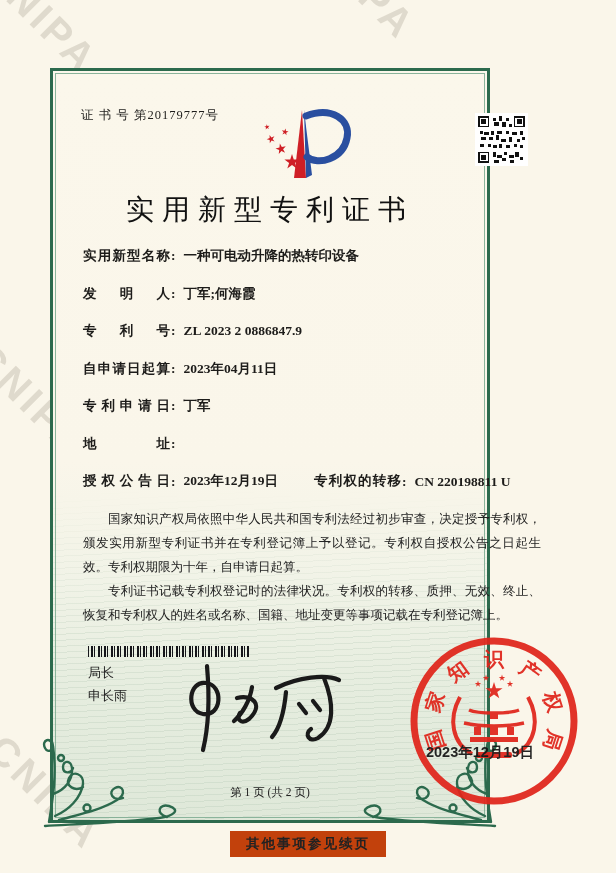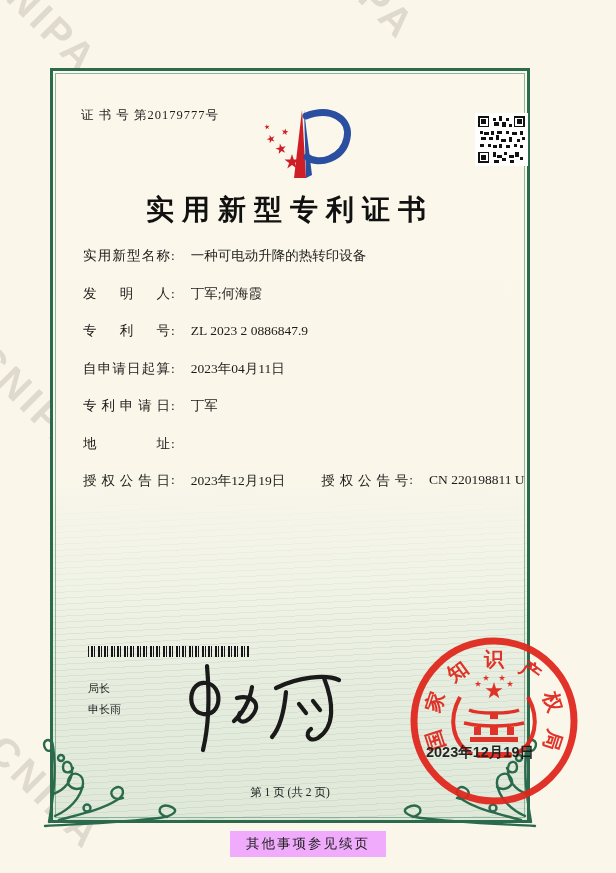--- a/index.html
+++ b/index.html
@@ -17,21 +17,21 @@
     color:rgba(168,160,142,0.32); transform:rotate(45deg); white-space:nowrap;
     pointer-events:none; z-index:1;
   }
   .wm1{left:-30px; top:-6px;}  .wm2{left:288px; top:-40px;}
   .wm3{left:158px; top:110px;} .wm4{left:370px; top:236px;}
   .wm5{left:-40px; top:378px;} .wm6{left:142px; top:514px;}
   .wm7{left:346px; top:662px;} .wm8{left:-26px; top:770px;}
 
   
   .frame {
-    position:absolute; left:50px; top:68px; width:480px; height:755px;
+    position:absolute; left:50px; top:68px; width:440px; height:755px;
     border:3px solid #2c6a4d; z-index:2;
     background:linear-gradient(180deg,#fbf7eb 0%,#faf6ea 52%,#f1f3e7 68%,#e6eddf 82%,#dfe8d9 100%);
   }
   .frame::before {
     content:""; position:absolute; inset:2px; border:1px solid #8ab49b; pointer-events:none;
   }
   .waves {
     position:absolute; left:0; right:0; bottom:0; height:330px;
     background:repeating-linear-gradient(177deg, rgba(125,160,135,0.14) 0 1px, rgba(0,0,0,0) 1px 6px);
     -webkit-mask-image:linear-gradient(180deg, transparent 0, #000 45%);
@@ -44,64 +44,64 @@
   .fl-left  { left:-14px; }
   .fl-right { right:-14px; transform:scaleX(-1); }
 
   
   .cert-no { position:absolute; left:28px; top:36px; font-size:12.5px; letter-spacing:1px; }
   .logo { position:absolute; left:205px; top:33px; width:100px; height:76px; }
   .qr { position:absolute; left:422px; top:42px; width:53px; height:53px; background:#fff; padding:3px; }
   .qr svg { width:100%; height:100%; display:block; }
   .title {
     position:absolute; top:120px; left:0; width:100%; text-align:center;
-    font-size:28px; font-weight:bold; letter-spacing:8px; padding-left:0; color:#111;
+    font-size:28px; font-weight:normal; letter-spacing:8px; padding-left:0; color:#111;
   }
 
   
   .fields { position:absolute; left:30px; top:176px; width:460px;
             display:flex; flex-direction:column; gap:19.5px; font-size:13.5px; }
-  .frow { display:flex; align-items:baseline; white-space:nowrap; }
-  .fgroup { display:flex; align-items:flex-start; white-space:nowrap; }
+  .frow { display:flex; align-items:baseline; white-space:nowrap;font-weight:bold; }
+  .fgroup { display:flex; align-items:flex-end; white-space:nowrap; }
   .flabel { display:inline-block; width:87px; text-align:justify; text-align-last:justify; }
   .fcolon { margin-left:1px; }
-  .fvalue { margin-left:16px; }
+  .fvalue { margin-left:8px; }
   .fgroup.right { margin-left:36px; }
 
   
   .paras { position:absolute; left:30px; top:436px; width:458px;
            font-size:12.5px; line-height:1.92; text-align:justify; color:#222; }
   .paras p { text-indent:2em; }
 
   
   .barcode {
     position:absolute; left:35px; top:575px; width:161px; height:11px;
     background:
       repeating-linear-gradient(90deg,#15151a 0 1.5px,transparent 1.5px 3px,
         #15151a 3px 5px,transparent 5px 6px,#15151a 6px 7px,transparent 7px 10.5px,
         #15151a 10.5px 12px,transparent 12px 13px);
   }
-  .director { position:absolute; left:35px; top:612px;
-              font-family:Liberation Serif, serif;
-              font-size:11px; color:#222; line-height:1; }
+  .director { position:absolute; left:35px; top:596px;
+              font-family:Liberation Mono, monospace;
+              font-size:13px; color:#222; line-height:1; }
   .director .name { margin-top:10px; }
   .signature { position:absolute; left:123px; top:588px; width:170px; height:95px; }
 
   
   .seal { position:absolute; left:353px; top:562px; width:176px; height:176px; opacity:0.93; z-index:4; }
   .seal svg { width:100%; height:100%; }
   .seal .arcch { font-size:20px; font-weight:bold; font-family:"Liberation Serif",serif; }
   .seal .sdate { font-size:14.5px; font-weight:600; font-family:"Liberation Sans",sans-serif; fill:#141414; }
 
   
   .page-num { position:absolute; bottom:20px; left:0; width:100%; text-align:center; font-size:11.5px; color:#222; }
   .cont-note {
     position:absolute; top:831px; left:50%; transform:translateX(-50%);
-    background:#f0abfc; padding:4px 16px; font-size:13.5px; letter-spacing:2px;
-    z-index:5; color:#222;
+    background:#c2410c; padding:4px 16px; font-size:13.5px; letter-spacing:2px;
+    z-index:5; color:#222;font-weight:bold;
   }
 </style>
 </head>
 <body>
 
 <div class="page">
 
   <div class="wm wm1">CNIPA</div>
   <div class="wm wm2">CNIPA</div>
   <div class="wm wm3">CNIPA</div>
@@ -226,27 +226,31 @@
         <span class="flabel">地址</span>
           <span class="fcolon">:</span>
       </div>
       <div class="frow">
         <span class="fgroup">
           <span class="flabel">授权公告日</span>
             <span class="fcolon">:</span>
           <span class="fvalue">2023年12月19日</span>
         </span>
         <span class="fgroup right">
-          <span class="flabel">授权公告号</span>
+          <span class="flabel">专利权的转移</span>
             <span class="fcolon">:</span>
           <span class="fvalue">CN 220198811 U</span>
         </span>
       </div>
     </div>
 
+    <div class="paras">
+      <p>国家知识产权局依照中华人民共和国专利法经过初步审查，决定授予专利权，颁发实用新型专利证书并在专利登记簿上予以登记。专利权自授权公告之日起生效。专利权期限为十年，自申请日起算。</p>
+      <p>专利证书记载专利权登记时的法律状况。专利权的转移、质押、无效、终止、恢复和专利权人的姓名或名称、国籍、地址变更等事项记载在专利登记簿上。</p>
+    </div>
 
     <div class="barcode"></div>
 
     <div class="director">
       <div>局长</div>
       <div class="name">申长雨</div>
     </div>
 
     <div class="signature">
       <svg viewBox="0 0 170 95" fill="none" stroke="#1a1a1a" stroke-width="4.2" stroke-linecap="round" stroke-linejoin="round">

